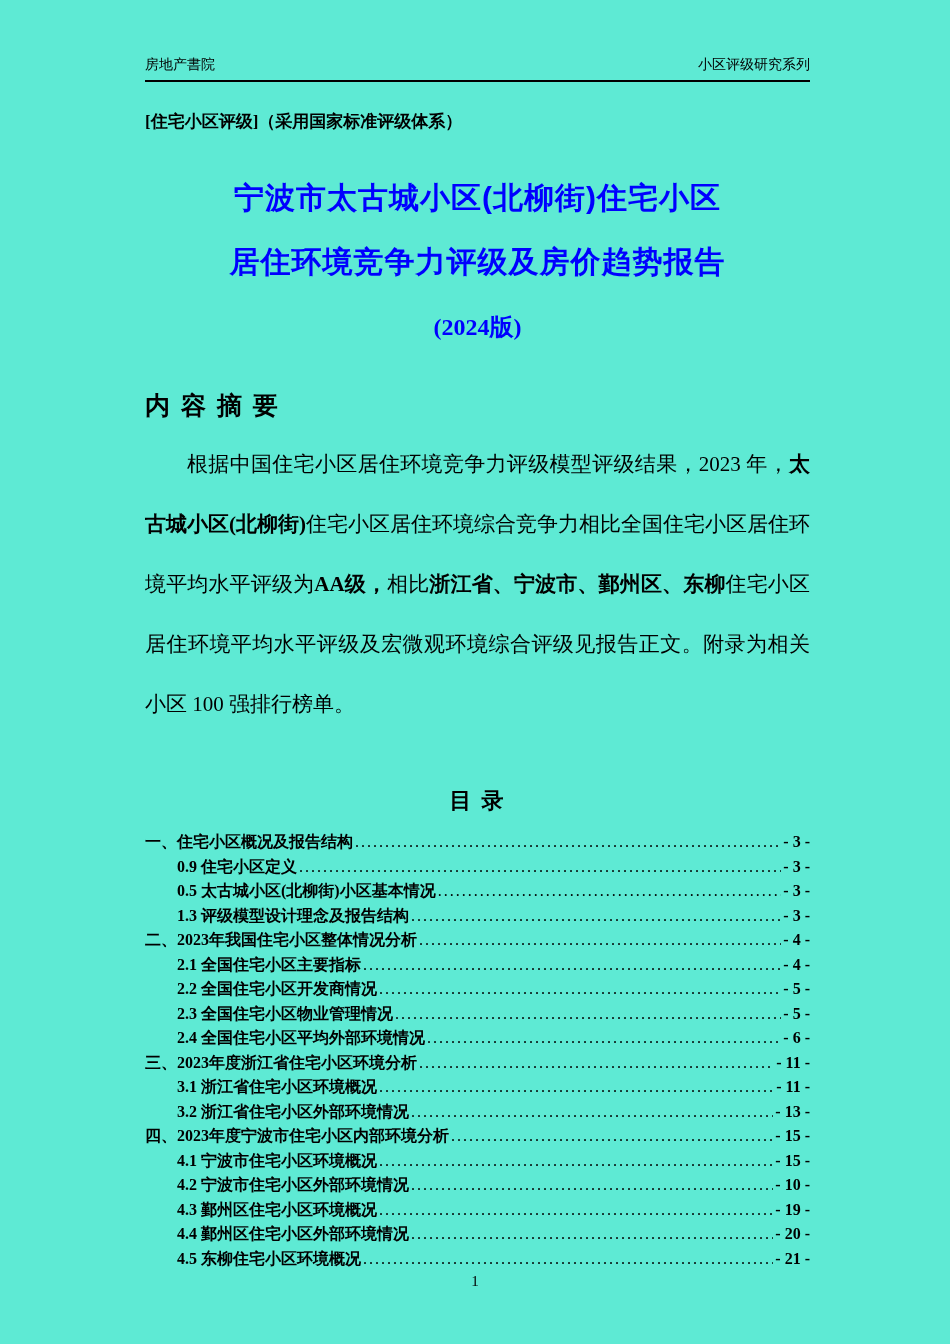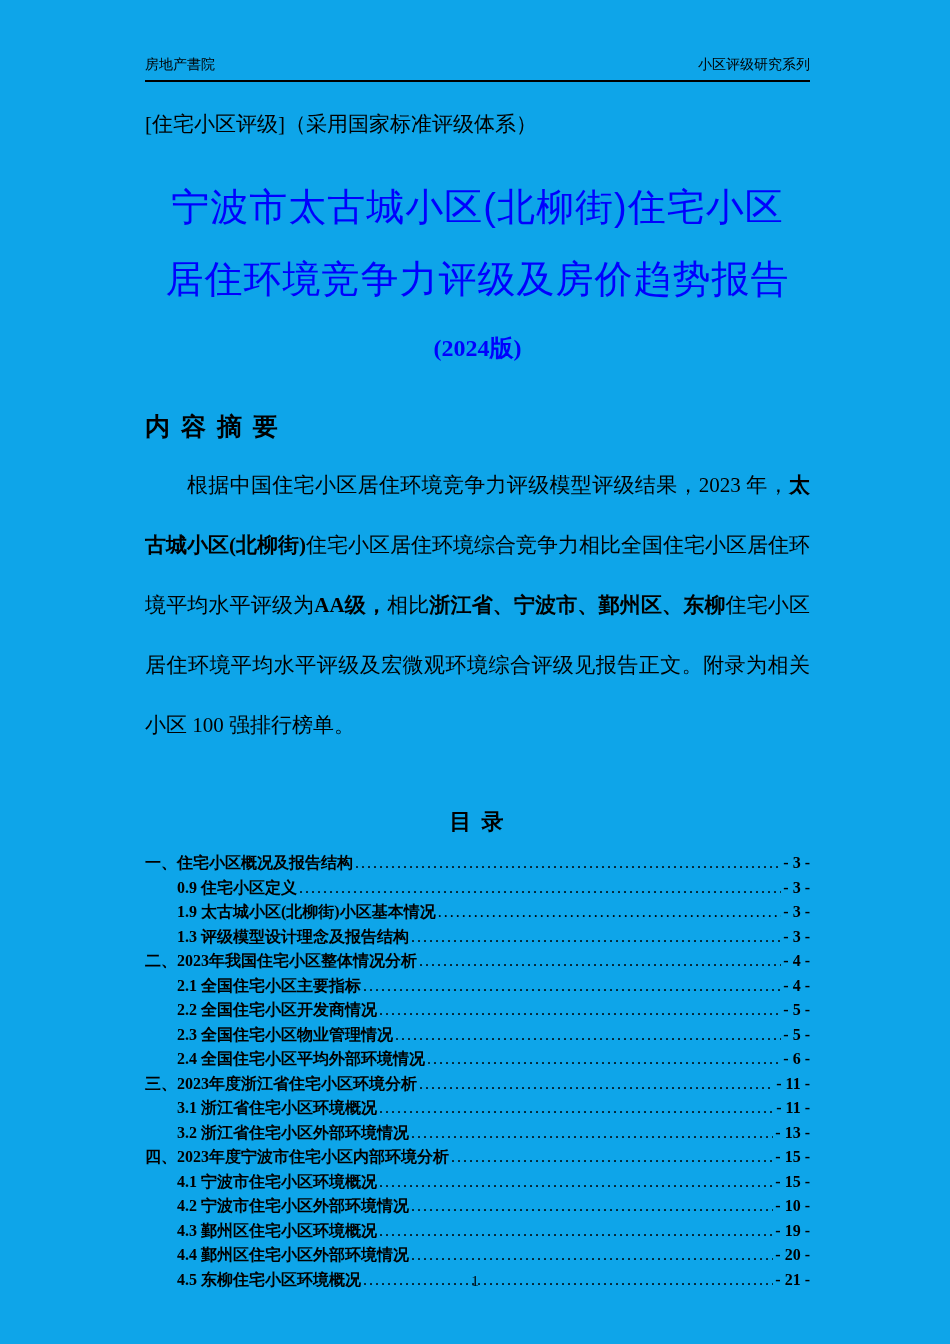--- a/index.html
+++ b/index.html
@@ -1,42 +1,42 @@
 <!DOCTYPE html>
 <html><head>
 <meta charset="utf-8">
 <style>
   * { margin: 0; padding: 0; box-sizing: border-box; }
   html, body { background: #ffffff; }
   .page {
     width: 950px; height: 1344px;
     margin: 0 auto;
-    background: #0ea5e9;
+    background: #5eead4;
     position: relative;
     overflow: hidden;
     color: #000;
     font-family: "Liberation Serif", "DejaVu Serif", serif;
   }
   .content { padding: 56px 140px 0 145px; }
 
   .doc-header {
     display: flex; justify-content: space-between; align-items: flex-end;
     font-size: 14px; padding-bottom: 6px;
     border-bottom: 2px solid #000;
   }
 
   .series-note {
     margin-top: 28px;
-    font-size: 21px;
-    font-weight: normal;
+    font-size: 17px;
+    font-weight: bold;
   }
 
   .title-block { text-align: center; margin-top: 50px; }
   .title-line {
-    font-size: 38px; font-weight: normal; letter-spacing: 1px;
+    font-size: 30px; font-weight: bold; letter-spacing: 1px;
     line-height: 1; margin-bottom: 34px;
     font-family: "Liberation Sans", "DejaVu Sans", sans-serif;
   }
   .title-edition {
     font-size: 24px; font-weight: bold; margin-top: 12px;
     font-family: "Liberation Serif", "DejaVu Serif", serif;
   }
 
   .abstract-heading {
     text-align: left; margin-top: 46px;
@@ -109,21 +109,21 @@
           <span class="toc-label">一、住宅小区概况及报告结构</span>
           <span class="toc-dots">............................................................................................................................................................................................................................................................................................................</span>
           <span class="toc-page">- 3 -</span>
         </div>
         <div class="toc-row toc-sub">
           <span class="toc-label">0.9 住宅小区定义</span>
           <span class="toc-dots">............................................................................................................................................................................................................................................................................................................</span>
           <span class="toc-page">- 3 -</span>
         </div>
         <div class="toc-row toc-sub">
-          <span class="toc-label">1.9 太古城小区(北柳街)小区基本情况</span>
+          <span class="toc-label">0.5 太古城小区(北柳街)小区基本情况</span>
           <span class="toc-dots">............................................................................................................................................................................................................................................................................................................</span>
           <span class="toc-page">- 3 -</span>
         </div>
         <div class="toc-row toc-sub">
           <span class="toc-label">1.3 评级模型设计理念及报告结构</span>
           <span class="toc-dots">............................................................................................................................................................................................................................................................................................................</span>
           <span class="toc-page">- 3 -</span>
         </div>
         <div class="toc-row">
           <span class="toc-label">二、2023年我国住宅小区整体情况分析</span>

